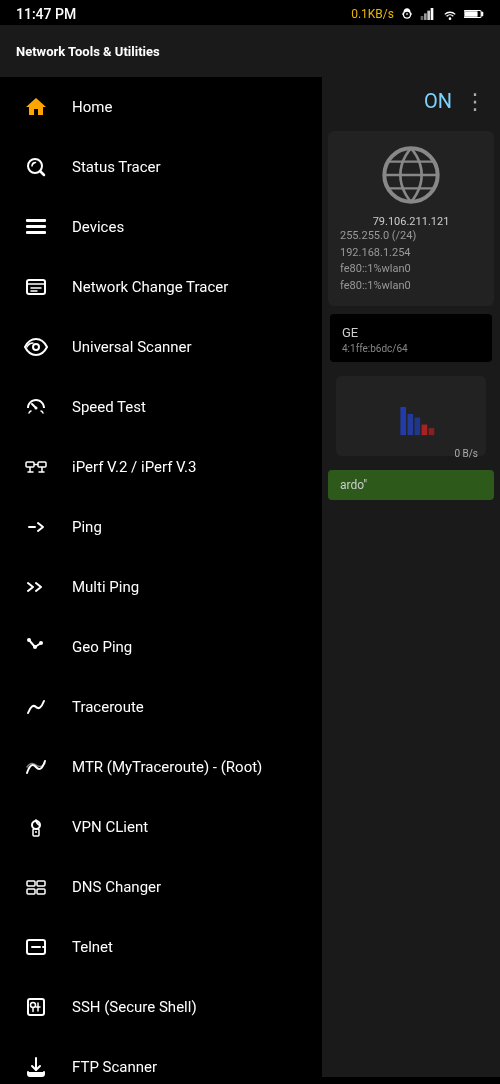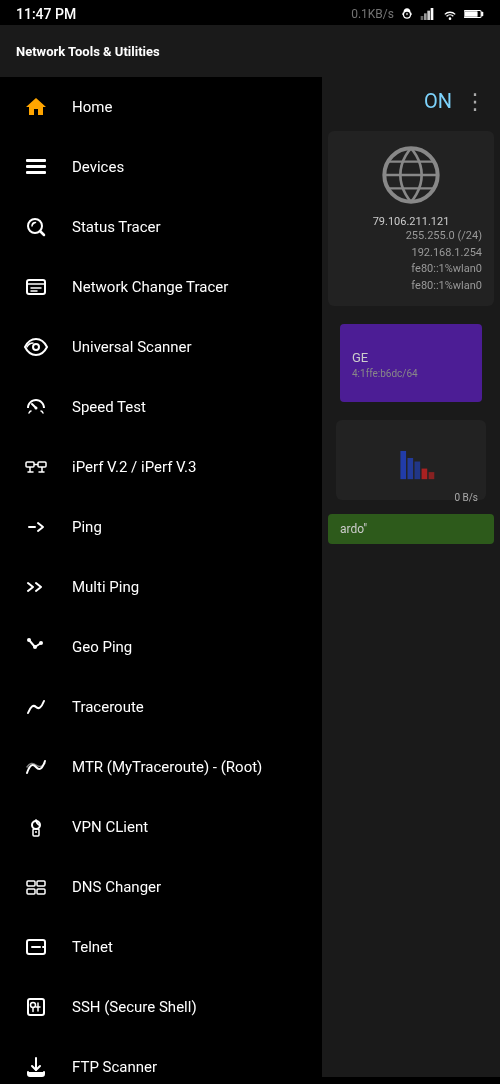--- a/index.html
+++ b/index.html
@@ -32,21 +32,21 @@
       font-size: 14px;
       font-weight: 500;
       color: #fff;
     }
 
     .status-right {
       display: flex;
       align-items: center;
       gap: 6px;
       font-size: 12px;
-      color: #737373;
+      color: #eab308;
     }
 
     
     .app-header {
       display: flex;
       justify-content: space-between;
       align-items: center;
       padding: 8px 16px;
       background: #1a1a1a;
       height: 52px;
@@ -147,21 +147,20 @@
 
     .ip-text {
       font-size: 11px;
       color: #ccc;
       text-align: center;
     }
 
     .network-info {
       font-size: 10px;
       color: #aaa;
-      text-align: right;
       line-height: 1.5;
     }
 
     
     .chart-area {
       background: #222;
       margin: 14px;
       border-radius: 6px;
       padding: 8px;
       height: 80px;
@@ -233,37 +232,37 @@
         <svg width="24" height="24" viewBox="0 0 24 24" fill="#FFA500">
           <path d="M10 20v-6h4v6h5v-8h3L12 3 2 12h3v8z"></path>
         </svg>
       </div>
       <span class="drawer-label">Home</span>
     </div>
 
     <div class="drawer-item">
       <div class="drawer-icon">
         <svg width="24" height="24" viewBox="0 0 24 24" fill="white">
+          <circle cx="11" cy="11" r="7" stroke="white" stroke-width="2" fill="none"></circle>
+          <path d="M16 16l4 4" stroke="white" stroke-width="2.5" stroke-linecap="round"></path>
+          <path d="M8 11c0-2 1.5-3.5 3.5-3.5" stroke="white" stroke-width="1.5" stroke-linecap="round"></path>
+        </svg>
+      </div>
+      <span class="drawer-label">Status Tracer</span>
+    </div>
+
+    <div class="drawer-item">
+      <div class="drawer-icon">
+        <svg width="24" height="24" viewBox="0 0 24 24" fill="white">
           <rect x="2" y="4" width="20" height="3" rx="1"></rect>
           <rect x="2" y="10" width="20" height="3" rx="1"></rect>
           <rect x="2" y="16" width="20" height="3" rx="1"></rect>
         </svg>
       </div>
       <span class="drawer-label">Devices</span>
-    </div>
-
-    <div class="drawer-item">
-      <div class="drawer-icon">
-        <svg width="24" height="24" viewBox="0 0 24 24" fill="white">
-          <circle cx="11" cy="11" r="7" stroke="white" stroke-width="2" fill="none"></circle>
-          <path d="M16 16l4 4" stroke="white" stroke-width="2.5" stroke-linecap="round"></path>
-          <path d="M8 11c0-2 1.5-3.5 3.5-3.5" stroke="white" stroke-width="1.5" stroke-linecap="round"></path>
-        </svg>
-      </div>
-      <span class="drawer-label">Status Tracer</span>
     </div>
 
     <div class="drawer-item">
       <div class="drawer-icon">
         <svg width="24" height="24" viewBox="0 0 24 24" fill="white">
           <rect x="3" y="5" width="18" height="14" rx="2" stroke="white" stroke-width="2" fill="none"></rect>
           <path d="M3 9h18" stroke="white" stroke-width="1.5"></path>
           <path d="M7 13h10" stroke="white" stroke-width="1.5" stroke-linecap="round"></path>
           <path d="M7 16h6" stroke="white" stroke-width="1.5" stroke-linecap="round"></path>
         </svg>
@@ -440,21 +439,21 @@
       </div>
       <div class="ip-text">79.106.211.121</div>
       <div class="network-info">
         <div style="font-size:11px;color:#999;">255.255.0 (/24)</div>
         <div style="font-size:11px;color:#999;">192.168.1.254</div>
         <div style="font-size:11px;color:#999;">fe80::1%wlan0</div>
         <div style="font-size:11px;color:#999;">fe80::1%wlan0</div>
       </div>
     </div>
 
-    <div style="background:#4c1d95;margin:18px;border-radius:4px;padding:23px 12px;">
+    <div style="background:#000000;margin:8px;border-radius:4px;padding:8px 12px;">
       <span style="font-size:13px;color:#ccc;">GE</span>
       <div style="font-size:10px;color:#888;margin-top:2px;">4:1ffe:b6dc/64</div>
     </div>
 
     <div class="chart-area">
       <svg class="chart-svg" viewBox="0 0 190 60">
 
         <rect x="80" y="20" width="8" height="40" fill="#2244cc" opacity="0.8"></rect>
         <rect x="90" y="30" width="8" height="30" fill="#2244cc" opacity="0.7"></rect>
         <rect x="100" y="35" width="8" height="25" fill="#2244cc" opacity="0.6"></rect>

